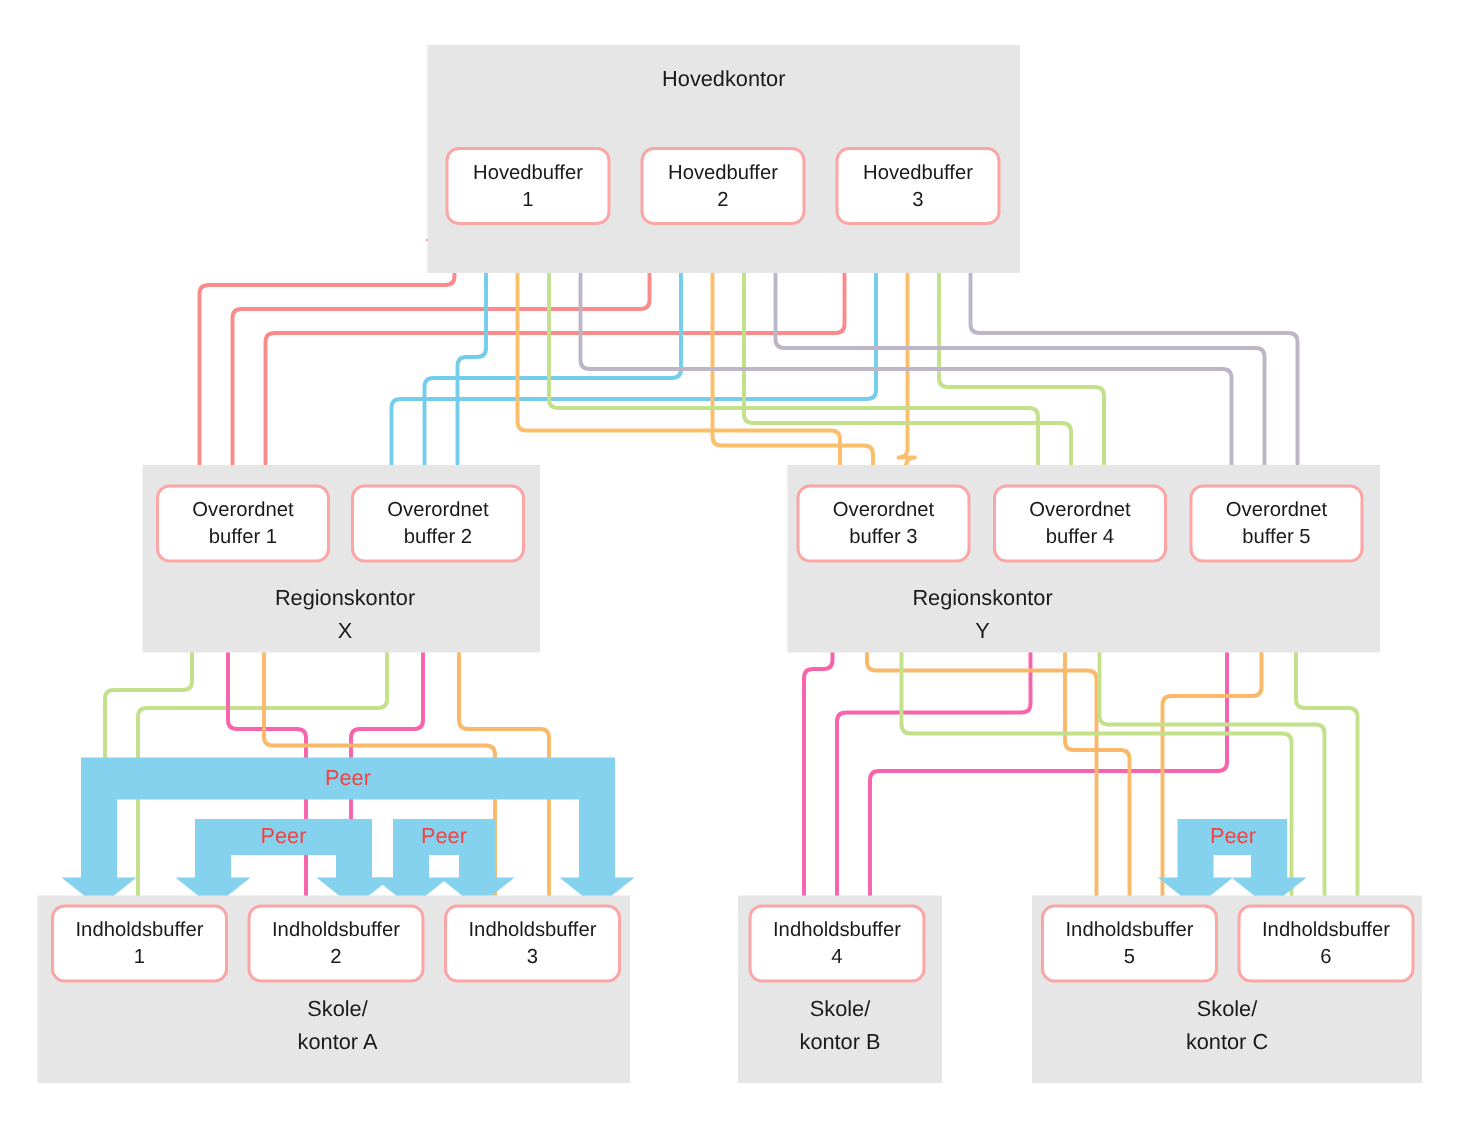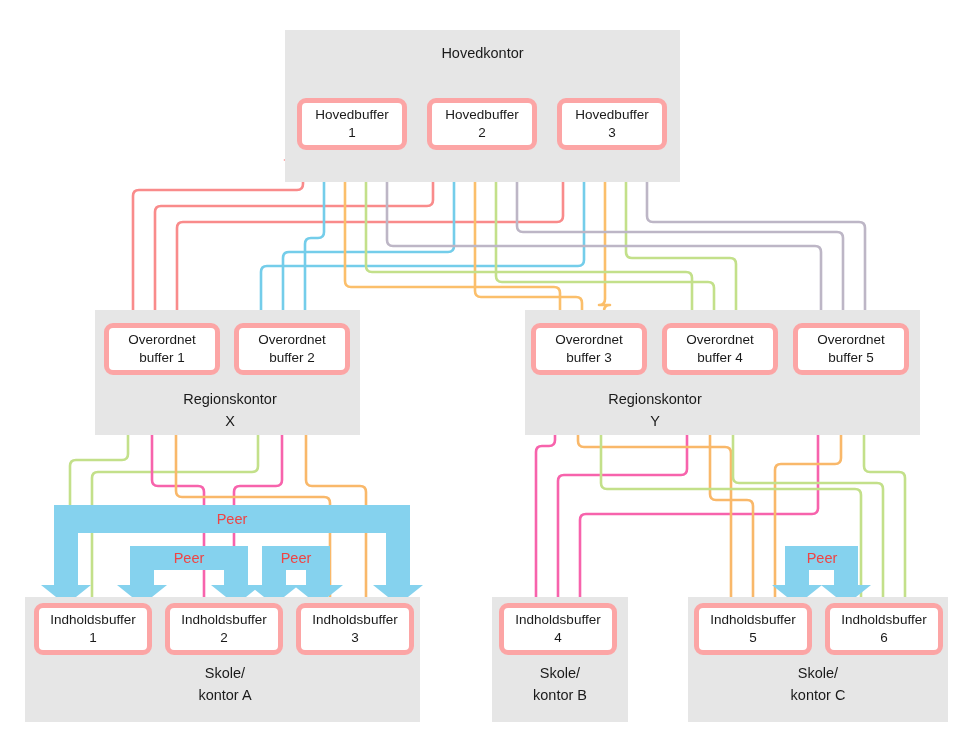--- a/index.html
+++ b/index.html
@@ -3,21 +3,21 @@
 <meta charset="utf-8">
 <style>
   html,body{margin:0;padding:0;background:#ffffff;}
   body{width:971px;height:747px;overflow:hidden;
        font-family:"Liberation Sans","DejaVu Sans",sans-serif;}
   #stage{position:relative;width:971px;height:747px;}
   svg#wires{position:absolute;left:0;top:0;width:971px;height:747px;}
   .panel{position:absolute;background:#e6e6e6;}
   .panel-label{position:absolute;text-align:center;font-size:14.5px;color:#1a1a1a;
                line-height:1.55;white-space:pre-line;}
-  .node{position:absolute;background:#ffffff;border:5px solid #fca5a5;
+  .node{position:absolute;background:#ffffff;border:2px solid #fca5a5;
         border-radius:9px;display:flex;align-items:center;justify-content:center;
         text-align:center;font-size:13.5px;color:#1a1a1a;line-height:1.35;
         white-space:pre-line;box-sizing:border-box;}
   .peerlabel{position:absolute;font-size:14.5px;color:#ef4444;text-align:center;}
 </style>
 </head>
 <body>
 
 <div id="stage">
 

